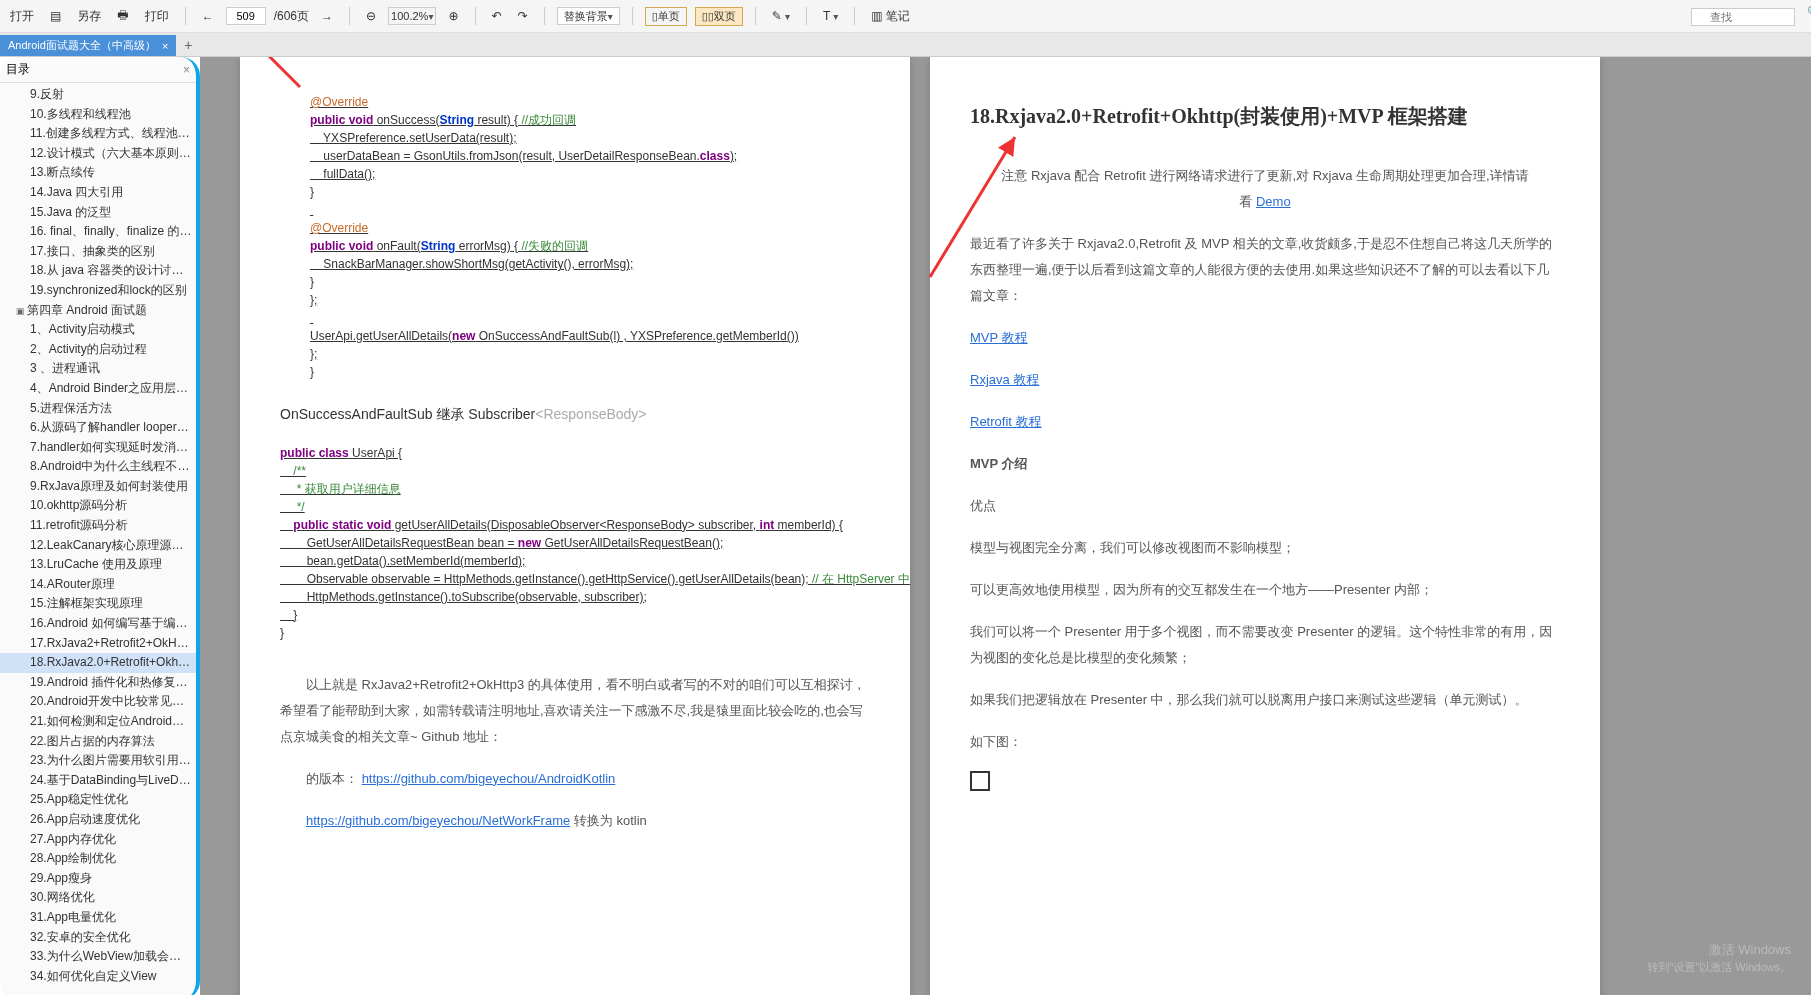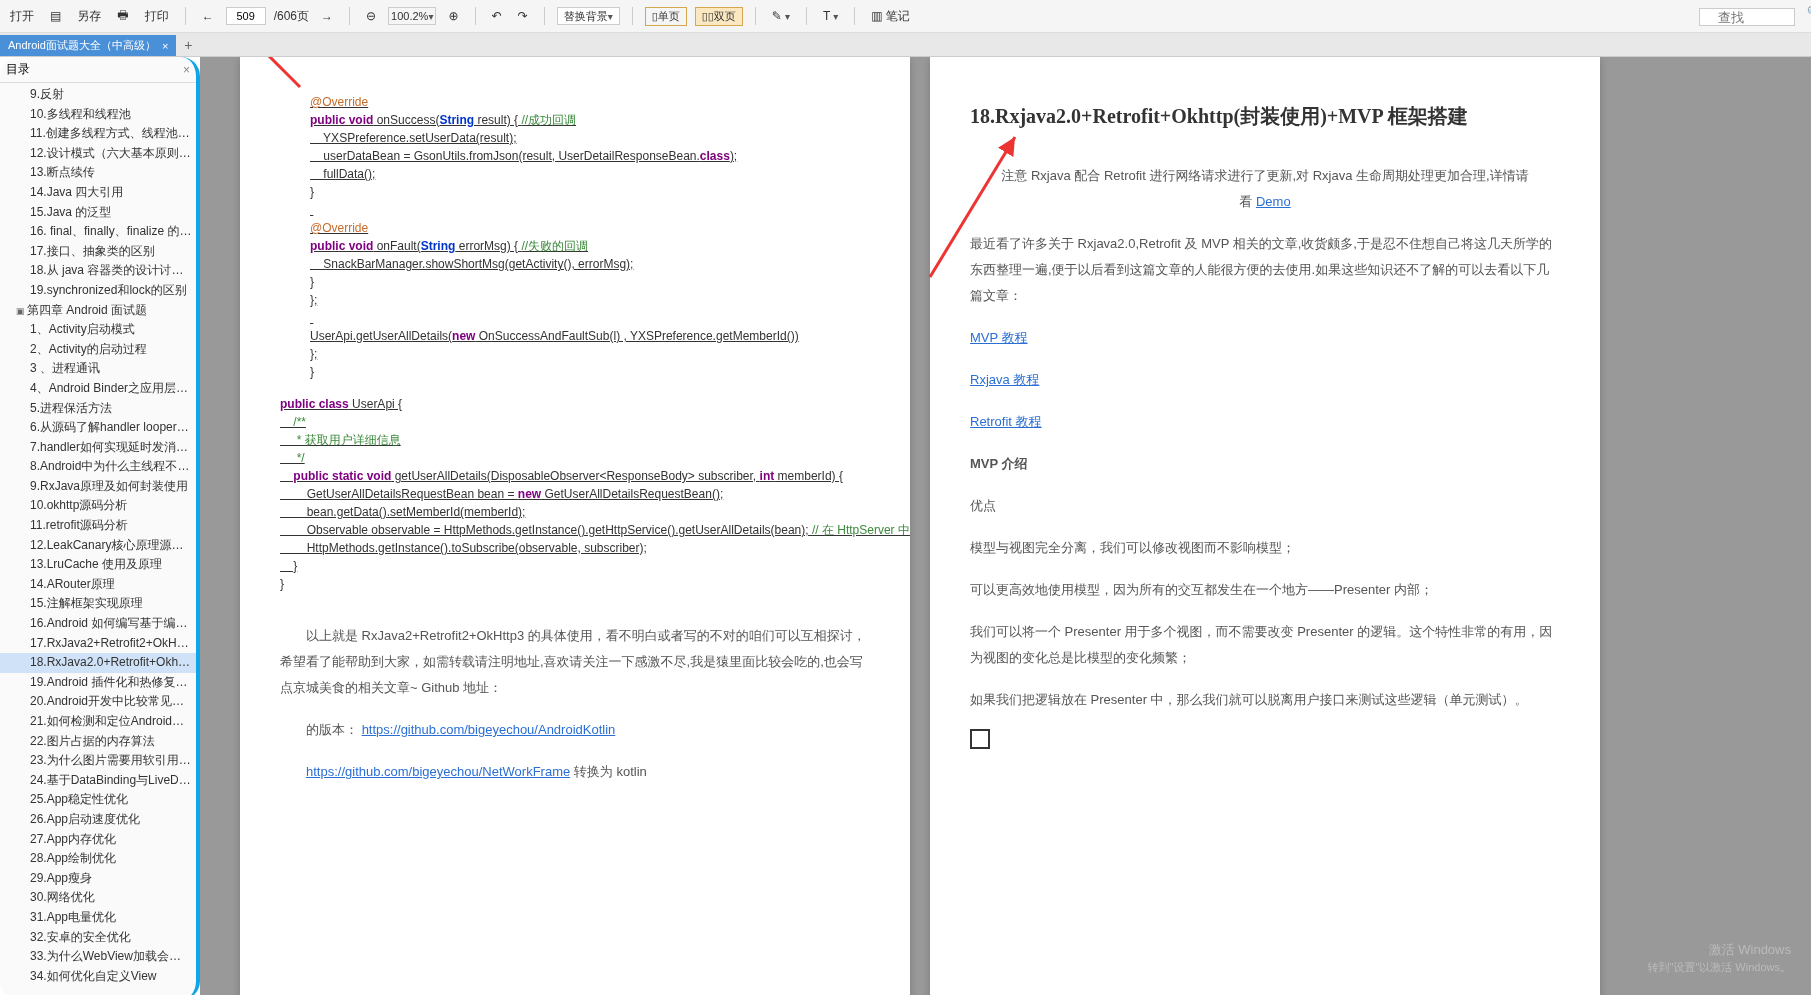--- a/index.html
+++ b/index.html
@@ -5,21 +5,21 @@
 * { margin:0; padding:0; box-sizing:border-box; font-family:"Microsoft YaHei",Arial,sans-serif; }
 body { background:#fff; width:1811px; height:995px; overflow:hidden; position:relative; }
 .toolbar { height:28px; background:#f5f5f5; border-bottom:1px solid #ddd; display:flex; align-items:center; padding:16px 6px; font-size:12px; color:#333; gap:8px; }
 .tb-btn { display:flex; align-items:center; gap:3px; padding:2px 4px; cursor:pointer; }
 .tb-sep { width:1px; height:18px; background:#ccc; margin:0 4px; }
 .page-input { width:40px; height:18px; border:1px solid #ccc; text-align:center; font-size:11px; }
 .zoom-sel { height:18px; border:1px solid #ccc; font-size:11px; padding:0 2px; display:flex; align-items:center; }
 .bg-sel { height:18px; border:1px solid #ccc; font-size:11px; padding:0 6px; display:flex; align-items:center; background:#fff; }
 .page-mode { border:1px solid #d4a84f; padding:1px 6px; font-size:11px; }
 .page-mode.active { background:#fbe8c1; }
-.search-box { position:absolute; right:8px; top:4px; width:96px; height:18px; border:1px solid #ccc; font-size:13px; padding:0 4px 0 18px; }
+.search-box { position:absolute; right:8px; top:4px; width:104px; height:18px; border:1px solid #ccc; font-size:11px; padding:0 4px 0 18px; }
 .search-wrap { position:absolute; right:8px; top:4px; }
 .search-wrap::before { content:"🔍"; position:absolute; left:4px; top:2px; font-size:10px; color:#888; z-index:2; }
 .tabbar { height:24px; background:#e8e8e8; border-bottom:1px solid #ccc; display:flex; align-items:flex-end; }
 .tab { background:#4a90d9; color:#fff; font-size:11px; padding:3px 8px; display:flex; align-items:center; gap:6px; }
 .tab-close { cursor:pointer; }
 .tab-add { padding:3px 8px; color:#666; cursor:pointer; font-size:14px; }
 .main { display:flex; height:calc(100% - 52px); }
 .sidebar { width:200px; background:#fafafa; border-right:4px solid #0ea5e9; overflow-y:auto; font-size:12px;border-radius:19px; }
 .side-head { padding:4px 6px; font-size:12px; border-bottom:1px solid #ddd; display:flex; justify-content:space-between; align-items:center; }
 .toc { padding:2px 0; }
@@ -174,20 +174,23 @@
             <marker id="ah2" markerWidth="8" markerHeight="8" refX="6" refY="3" orient="auto">
               <path d="M0,0 L6,3 L0,6 Z" fill="#e33"></path>
             </marker>
           </defs>
           <line x1="10" y1="150" x2="95" y2="10" stroke="#e33" stroke-width="3" marker-end="url(#ah2)"></line>
         </svg>
     </div>
 
     <div class="page">
       <div class="code-block" id="code1" style="padding-left:30px;"><div><span class="cm-orange">@Override</span></div><div><span class="kw-purple">public void</span><span> onSuccess(</span><span class="kw-blue">String</span><span> result) { </span><span class="cm-green">//成功回调</span></div><div><span>    YXSPreference.setUserData(result);</span></div><div><span>    userDataBean = GsonUtils.fromJson(result, UserDetailResponseBean.</span><span class="kw-purple">class</span><span>);</span></div><div><span>    fullData();</span></div><div><span>}</span></div><div>&nbsp;</div><div><span class="cm-orange">@Override</span></div><div><span class="kw-purple">public void</span><span> onFault(</span><span class="kw-blue">String</span><span> errorMsg) { </span><span class="cm-green">//失败的回调</span></div><div><span>    SnackBarManager.showShortMsg(getActivity(), errorMsg);</span></div><div><span>}</span></div><div><span>};</span></div><div>&nbsp;</div><div><span>UserApi.getUserAllDetails(</span><span class="kw-purple">new</span><span> OnSuccessAndFaultSub(l) , YXSPreference.getMemberId())</span></div><div><span>};</span></div><div><span>}</span></div></div>
+      <p style="margin:20px 0 16px; font-size:14px;">
+        <span>OnSuccessAndFaultSub  继承  Subscriber</span><span style="color:#aaa;">&lt;ResponseBody&gt;</span>
+      </p>
       <div class="code-block" id="code2"><div><span class="kw-purple">public class</span><span> UserApi {</span></div><div><span class="cm-green">    /**</span></div><div><span class="cm-green">     * 获取用户详细信息</span></div><div><span class="cm-green">     */</span></div><div><span class="kw-purple">    public static void</span><span> getUserAllDetails(DisposableObserver&lt;ResponseBody&gt; subscriber, </span><span class="kw-purple">int</span><span> memberId) {</span></div><div><span>        GetUserAllDetailsRequestBean bean = </span><span class="kw-purple">new</span><span> GetUserAllDetailsRequestBean();</span></div><div><span>        bean.getData().setMemberId(memberId);</span></div><div><span>        Observable observable = HttpMethods.getInstance().getHttpService().getUserAllDetails(bean); </span><span class="cm-green">// 在 HttpServer 中</span></div><div><span>        HttpMethods.getInstance().toSubscribe(observable, subscriber);</span></div><div><span>    }</span></div><div><span>}</span></div></div>
       <p class="para indent" style="margin-top:30px;">以上就是 RxJava2+Retrofit2+OkHttp3 的具体使用，看不明白或者写的不对的咱们可以互相探讨，希望看了能帮助到大家，如需转载请注明地址,喜欢请关注一下感激不尽,我是猿里面比较会吃的,也会写点京城美食的相关文章~ Github 地址：</p>
       <p class="para indent">
         <span>的版本：</span>
         <span class="link">https://github.com/bigeyechou/AndroidKotlin</span>
       </p>
       <p class="para indent">
         <span class="link">https://github.com/bigeyechou/NetWorkFrame</span><span> 转换为 kotlin</span>
       </p>
     </div>
@@ -200,20 +203,21 @@
       <p class="para">最近看了许多关于 Rxjava2.0,Retrofit 及 MVP 相关的文章,收货颇多,于是忍不住想自己将这几天所学的东西整理一遍,便于以后看到这篇文章的人能很方便的去使用.如果这些知识还不了解的可以去看以下几篇文章：</p>
       <p class="para"><span class="link">MVP 教程</span></p>
       <p class="para"><span class="link">Rxjava 教程</span></p>
       <p class="para"><span class="link">Retrofit 教程</span></p>
       <p class="para" style="font-weight:bold;">MVP 介绍</p>
       <p class="para">优点</p>
       <p class="para">模型与视图完全分离，我们可以修改视图而不影响模型；</p>
       <p class="para">可以更高效地使用模型，因为所有的交互都发生在一个地方——Presenter 内部；</p>
       <p class="para">我们可以将一个 Presenter 用于多个视图，而不需要改变 Presenter 的逻辑。这个特性非常的有用，因为视图的变化总是比模型的变化频繁；</p>
       <p class="para">如果我们把逻辑放在 Presenter 中，那么我们就可以脱离用户接口来测试这些逻辑（单元测试）。</p>
+      <p class="para">如下图：</p>
       <div style="width:20px;height:20px;border:2px solid #333;margin-top:4px;"></div>
     </div>
 
   </div>
 </div>
 
 <div class="watermark">
   <div>激活 Windows</div>
   <div style="font-size:11px;">转到"设置"以激活 Windows。</div>
 </div>

